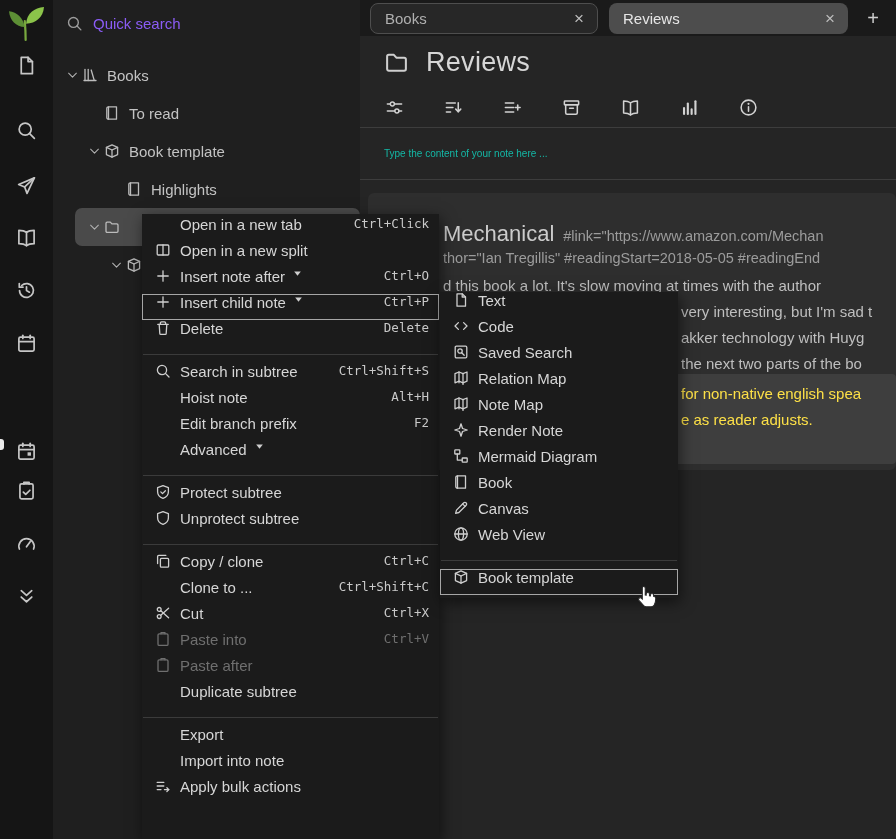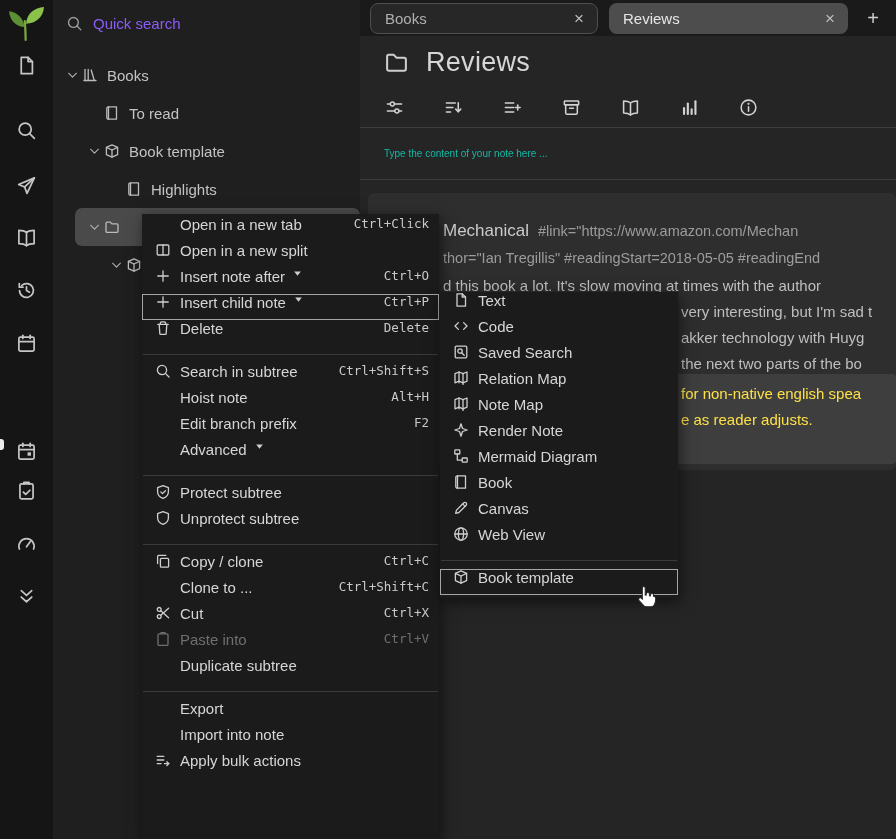--- a/index.html
+++ b/index.html
@@ -45,21 +45,21 @@
 
   #ribbon{position:absolute;left:0;top:88px;width:536px;height:40px;display:flex;align-items:center;padding-left:16px;gap:23px;border-bottom:1px solid #3d3d3d;}
   .ribbon-btn{width:36px;height:30px;display:flex;align-items:center;justify-content:center;color:#d2d2d2;cursor:pointer;}
   .ribbon-btn .icon{width:19px;height:19px;}
 
   #editor-row{position:absolute;left:0;top:128px;width:536px;height:52px;border-bottom:1px solid #3d3d3d;display:flex;align-items:center;padding-left:24px;color:#14b8a6;font-size:10px;cursor:text;}
 
   #card{position:absolute;left:8px;top:193px;width:528px;height:277px;background:#2e2e2e;border-radius:6px;}
   .frag{position:absolute;white-space:nowrap;color:#bfbfbf;font-size:15px;}
   #card-title-line{position:absolute;left:83px;top:221px;display:inline-flex;align-items:baseline;gap:9px;white-space:nowrap;}
-  #card-title{font-size:17px;color:#cbcbcb;cursor:pointer;}
+  #card-title{font-size:22px;color:#cbcbcb;cursor:pointer;}
   .attr{font-size:14.5px;color:#9c9c9c;white-space:nowrap;}
   #attr2{position:absolute;left:83px;top:250px;}
   #body1{left:83px;top:277px;}
   #frag1{left:321px;top:303px;}
   #frag2{left:321px;top:329px;}
   #frag3{left:321px;top:355px;}
   #quote-box{position:absolute;left:310px;top:374px;width:226px;height:90px;background:#3e3e3e;border-radius:4px;}
   #quote-box .frag{color:#fde047;}
 
   
@@ -531,20 +531,29 @@
       <div class="menu-item disabled">
         <span class="mi-icon">
           <svg viewBox="0 0 16 16" fill="none" stroke="currentColor" stroke-width="1.3" stroke-linecap="round" stroke-linejoin="round">
             <rect x="3" y="2.8" width="10" height="11.6" rx="1.2"></rect>
             <path d="M6 2.8V1.6h4v1.2"></path>
           </svg>
         </span>
         <span class="mi-label">Paste into</span>
         <span class="mi-shortcut">Ctrl+V</span>
       </div>
+      <div class="menu-item disabled">
+        <span class="mi-icon">
+          <svg viewBox="0 0 16 16" fill="none" stroke="currentColor" stroke-width="1.3" stroke-linecap="round" stroke-linejoin="round">
+            <rect x="3" y="2.8" width="10" height="11.6" rx="1.2"></rect>
+            <path d="M6 2.8V1.6h4v1.2"></path>
+          </svg>
+        </span>
+        <span class="mi-label">Paste after</span>
+      </div>
       <div class="menu-item">
         <span class="mi-icon"></span>
         <span class="mi-label">Duplicate subtree</span>
       </div>
       <div class="menu-sep"></div>
       <div class="menu-item">
         <span class="mi-icon"></span>
         <span class="mi-label">Export</span>
       </div>
       <div class="menu-item">

